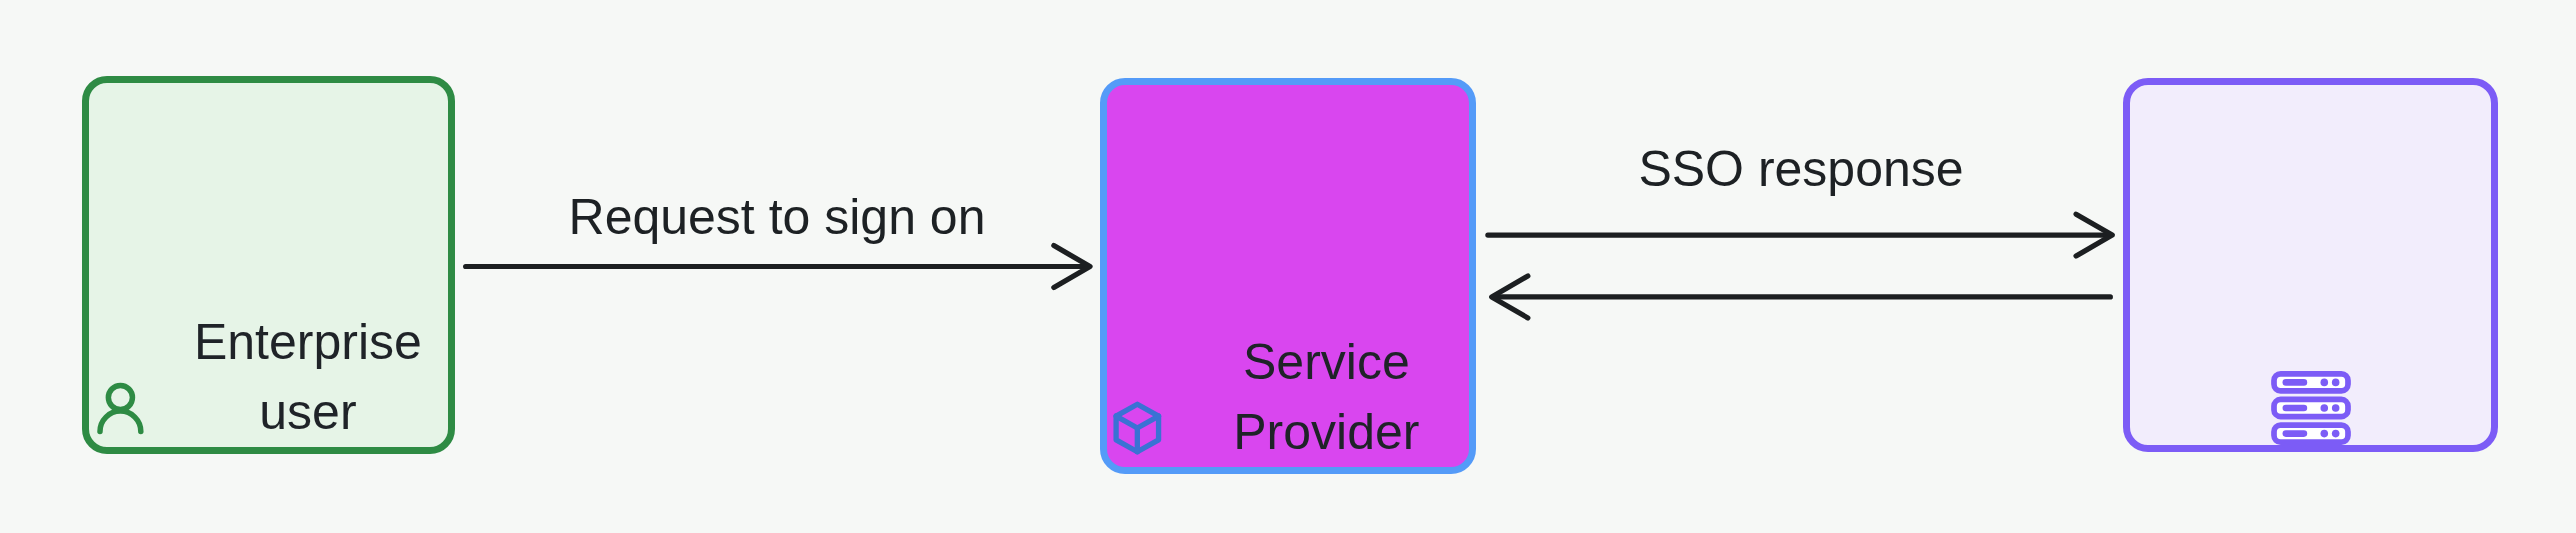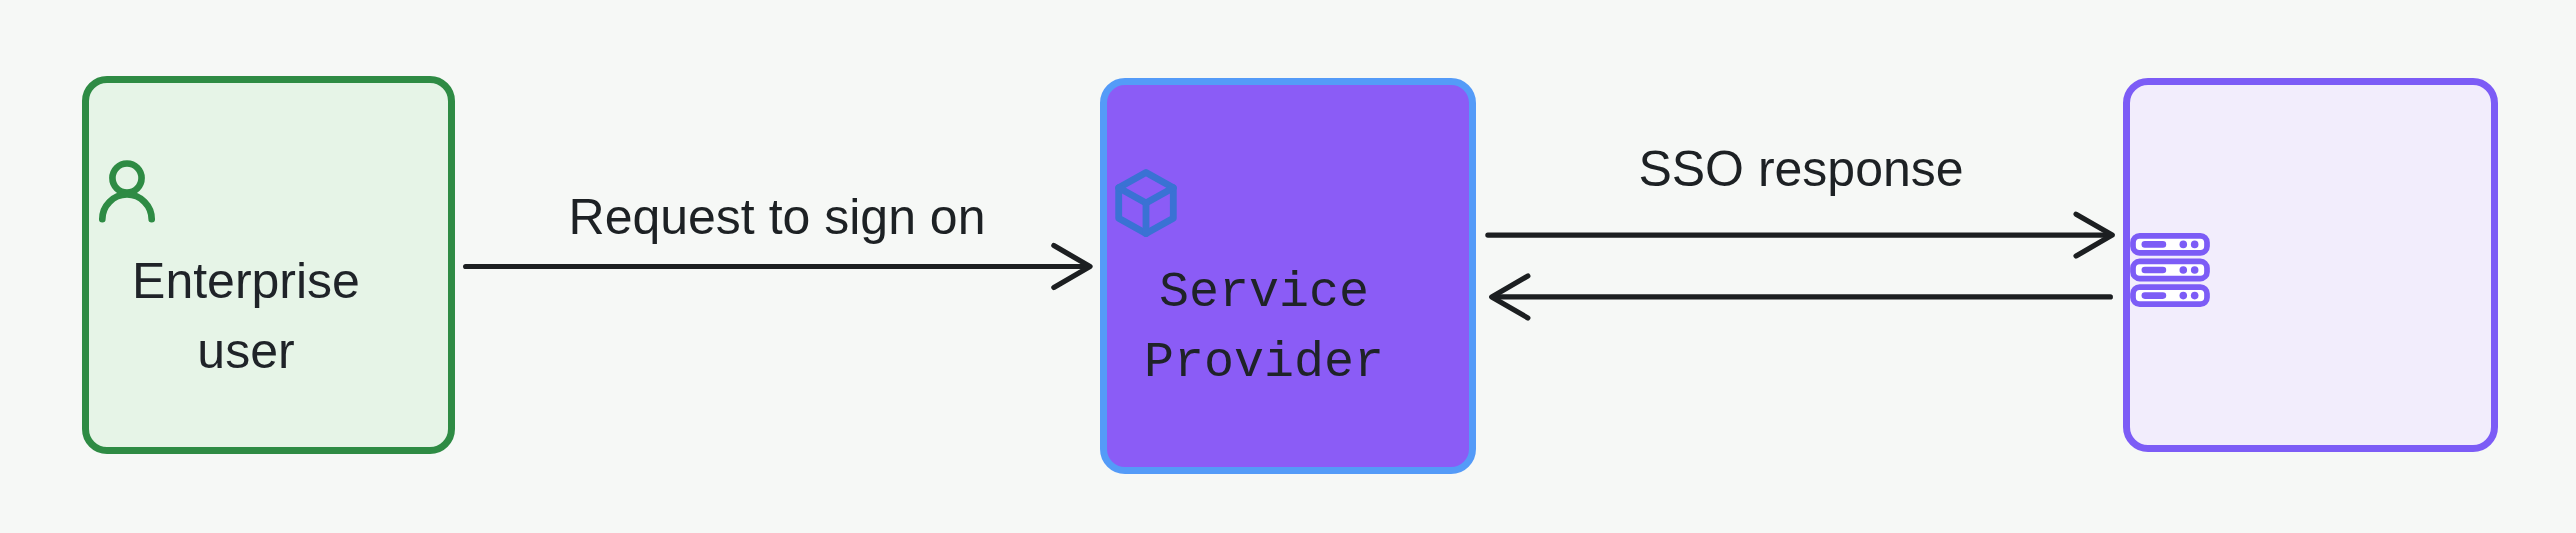--- a/index.html
+++ b/index.html
@@ -1,24 +1,24 @@
 <!DOCTYPE html>
 <html><head>
 <meta charset="utf-8">
 <style>
   html,body{margin:0;padding:0;}
   body{font-family:"Liberation Sans","DejaVu Sans",sans-serif;}
   .canvas{position:relative;width:2576px;height:533px;background:#f6f8f6;overflow:hidden;}
 
   .node{position:absolute;box-sizing:border-box;border-radius:25px;border-style:solid;border-width:7.6px;
-        display:flex;flex-direction:column;align-items:flex-start;justify-content:center;gap:16px;padding-top:9.5px;}
+        display:flex;flex-direction:row;align-items:flex-end;justify-content:center;gap:16px;padding-top:9.5px;}
   .node-label{font-size:50px;line-height:70px;font-weight:500;color:#1f2328;text-align:center;max-width:314px;}
 
   #node-enterprise-user{left:82px;top:76px;width:373px;height:378px;background:#e6f4e7;border-color:#2e8b44;}
-  #node-service-provider{left:1100px;top:78px;width:376px;height:396px;background:#8b5cf6;border-color:#549bf8;font-family:Liberation Mono, monospace;}
+  #node-service-provider{left:1100px;top:78px;width:376px;height:396px;background:#d946ef;border-color:#549bf8;}
   #node-identity-provider{left:2123px;top:78px;width:375px;height:374px;background:#f2edfc;border-color:#7c5cf6;}
 
   .icon{display:block;}
 
   .edge-label{position:absolute;transform:translateX(-50%);font-size:50px;line-height:53px;font-weight:400;
               color:#1d2124;white-space:nowrap;}
   #label-request{left:777px;top:181px;margin-top:10px;}
   #label-sso-request{left:1801px;top:143px;}
   #label-sso-response{left:1801px;top:339px;}
 

